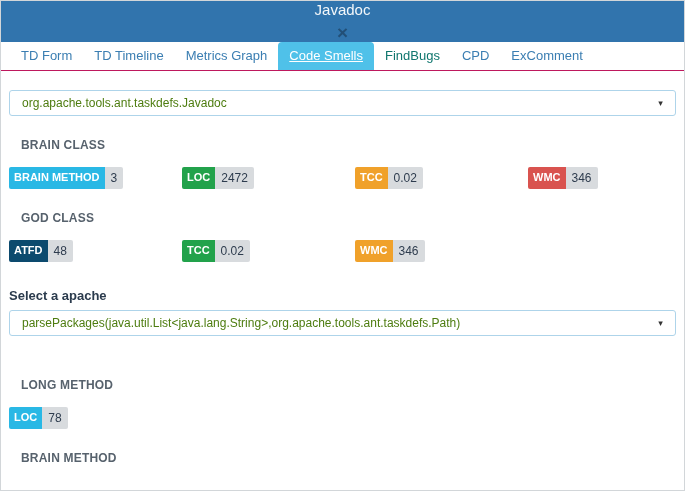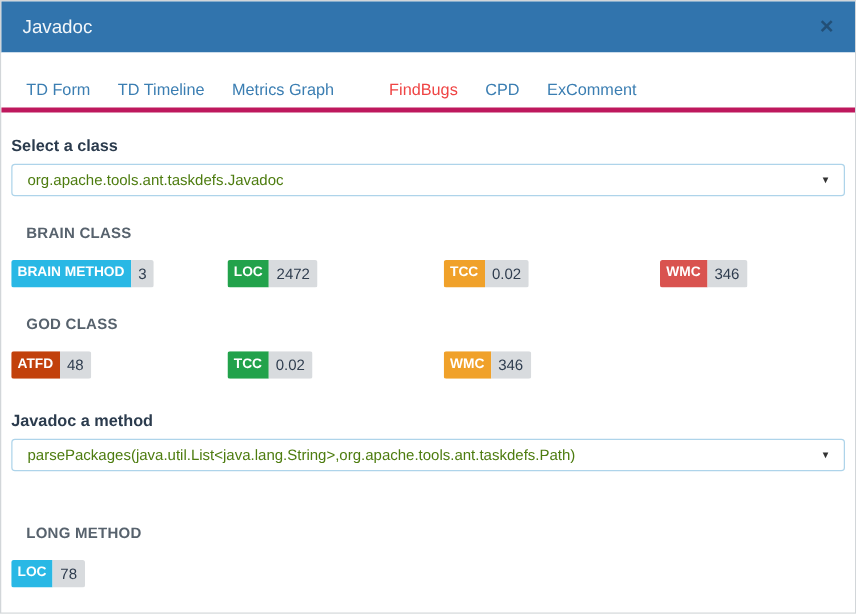--- a/index.html
+++ b/index.html
@@ -10,22 +10,22 @@
   .modal-header {
     height:41px; display:flex; align-items:center; justify-content:space-between;
     padding:0 17px; box-sizing:border-box;
   }
   .modal-title { font-size:15px; color:#f3f7fa; }
   .close-btn {
     font-size:19px; line-height:1; font-weight:bold; color:#16324c;
     opacity:.55; cursor:pointer; user-select:none;
   }
   .tab-bar {
-    display:flex; align-items:stretch; padding:16px 8px 0 9px;
-    border-bottom:4px solid #be185d; background:#fff;
+    display:flex; align-items:stretch; padding:0 8px 0 9px;
+    border-bottom:1px solid #be185d; background:#fff;
   }
   .tab {
     font-size:13px; line-height:28px; padding:0 11px; cursor:pointer;
     border-radius:4px 4px 0 0; white-space:nowrap;
   }
   .tab.active { color:#fff !important; text-decoration:underline; }
   .content { padding:9px 8px 0 8px; }
   .field-label { font-size:13px; font-weight:bold; color:#2b3b4d; margin:0 0 7px 0; }
   .field-group { margin-top:10px; }
   .select-wrap { position:relative; }
@@ -47,38 +47,38 @@
   .metric-col { flex:0 0 173px; }
   .metric { display:inline-flex; align-items:stretch; border-radius:2px; overflow:hidden; }
   .metric-name { color:#fff; font-weight:bold; font-size:11px; padding:4px 5px; white-space:nowrap; }
   .metric-value { background:#d8dbde; color:#2e3c4e; font-size:12px; padding:4px 6px; white-space:nowrap; }
   .spacer-after-select { height:20px; }
 </style>
 </head>
 <body>
 
 <div class="modal">
-  <div class="modal-header" style="background: rgb(49, 116, 173);">
+  <div class="modal-header" style="background: rgb(49, 116, 173); flex-direction: column;">
     <span class="modal-title">Javadoc</span>
     <span class="close-btn">×</span>
   </div>
 
   <div class="tab-bar">
       <div class="tab" style="color: rgb(59, 126, 178);">TD Form</div>
       <div class="tab" style="color: rgb(59, 126, 178);">TD Timeline</div>
       <div class="tab" style="color: rgb(59, 126, 178);">Metrics Graph</div>
-      <div class="tab" style="color: #ef4444; margin-left: 22px;">FindBugs</div>
+      <div class="tab active" style="color: rgb(59, 126, 178); background: rgb(79, 193, 233);">Code Smells</div>
+      <div class="tab" style="color: #0f766e;">FindBugs</div>
       <div class="tab" style="color: rgb(59, 126, 178);">CPD</div>
       <div class="tab" style="color: rgb(59, 126, 178);">ExComment</div>
     </div>
 
   <div class="content">
 
     <div class="field-group">
-      <div class="field-label">Select a class</div>
       <div class="select-wrap">
         <select><option>org.apache.tools.ant.taskdefs.Javadoc</option></select>
         <span class="caret">▼</span>
       </div>
     </div>
 
     <div class="sections">
         <div class="section-title">BRAIN CLASS</div>
         <div class="metrics-row">
           <div class="metric-col"><span class="metric">
@@ -94,36 +94,36 @@
               <span class="metric-value">0.02</span>
             </span></div>
           <div class="metric-col"><span class="metric">
               <span class="metric-name" style="background: rgb(217, 83, 79);">WMC</span>
               <span class="metric-value">346</span>
             </span></div>
         </div>
         <div class="section-title">GOD CLASS</div>
         <div class="metrics-row">
           <div class="metric-col"><span class="metric">
-              <span class="metric-name" style="background: #c2410c;">ATFD</span>
+              <span class="metric-name" style="background: #0c4a6e;">ATFD</span>
               <span class="metric-value">48</span>
             </span></div>
           <div class="metric-col"><span class="metric">
               <span class="metric-name" style="background: rgb(34, 162, 75);">TCC</span>
               <span class="metric-value">0.02</span>
             </span></div>
           <div class="metric-col"><span class="metric">
               <span class="metric-name" style="background: rgb(240, 161, 42);">WMC</span>
               <span class="metric-value">346</span>
             </span></div>
         </div>
       </div>
 
     <div class="field-group" style="margin-top:26px;">
-      <div class="field-label">Javadoc a method</div>
+      <div class="field-label">Select a apache</div>
       <div class="select-wrap">
         <select><option>parsePackages(java.util.List&lt;java.lang.String&gt;,org.apache.tools.ant.taskdefs.Path)</option></select>
         <span class="caret">▼</span>
       </div>
       <div class="spacer-after-select"></div>
     </div>
 
     <div class="sections">
         <div class="section-title">LONG METHOD</div>
         <div class="metrics-row">

